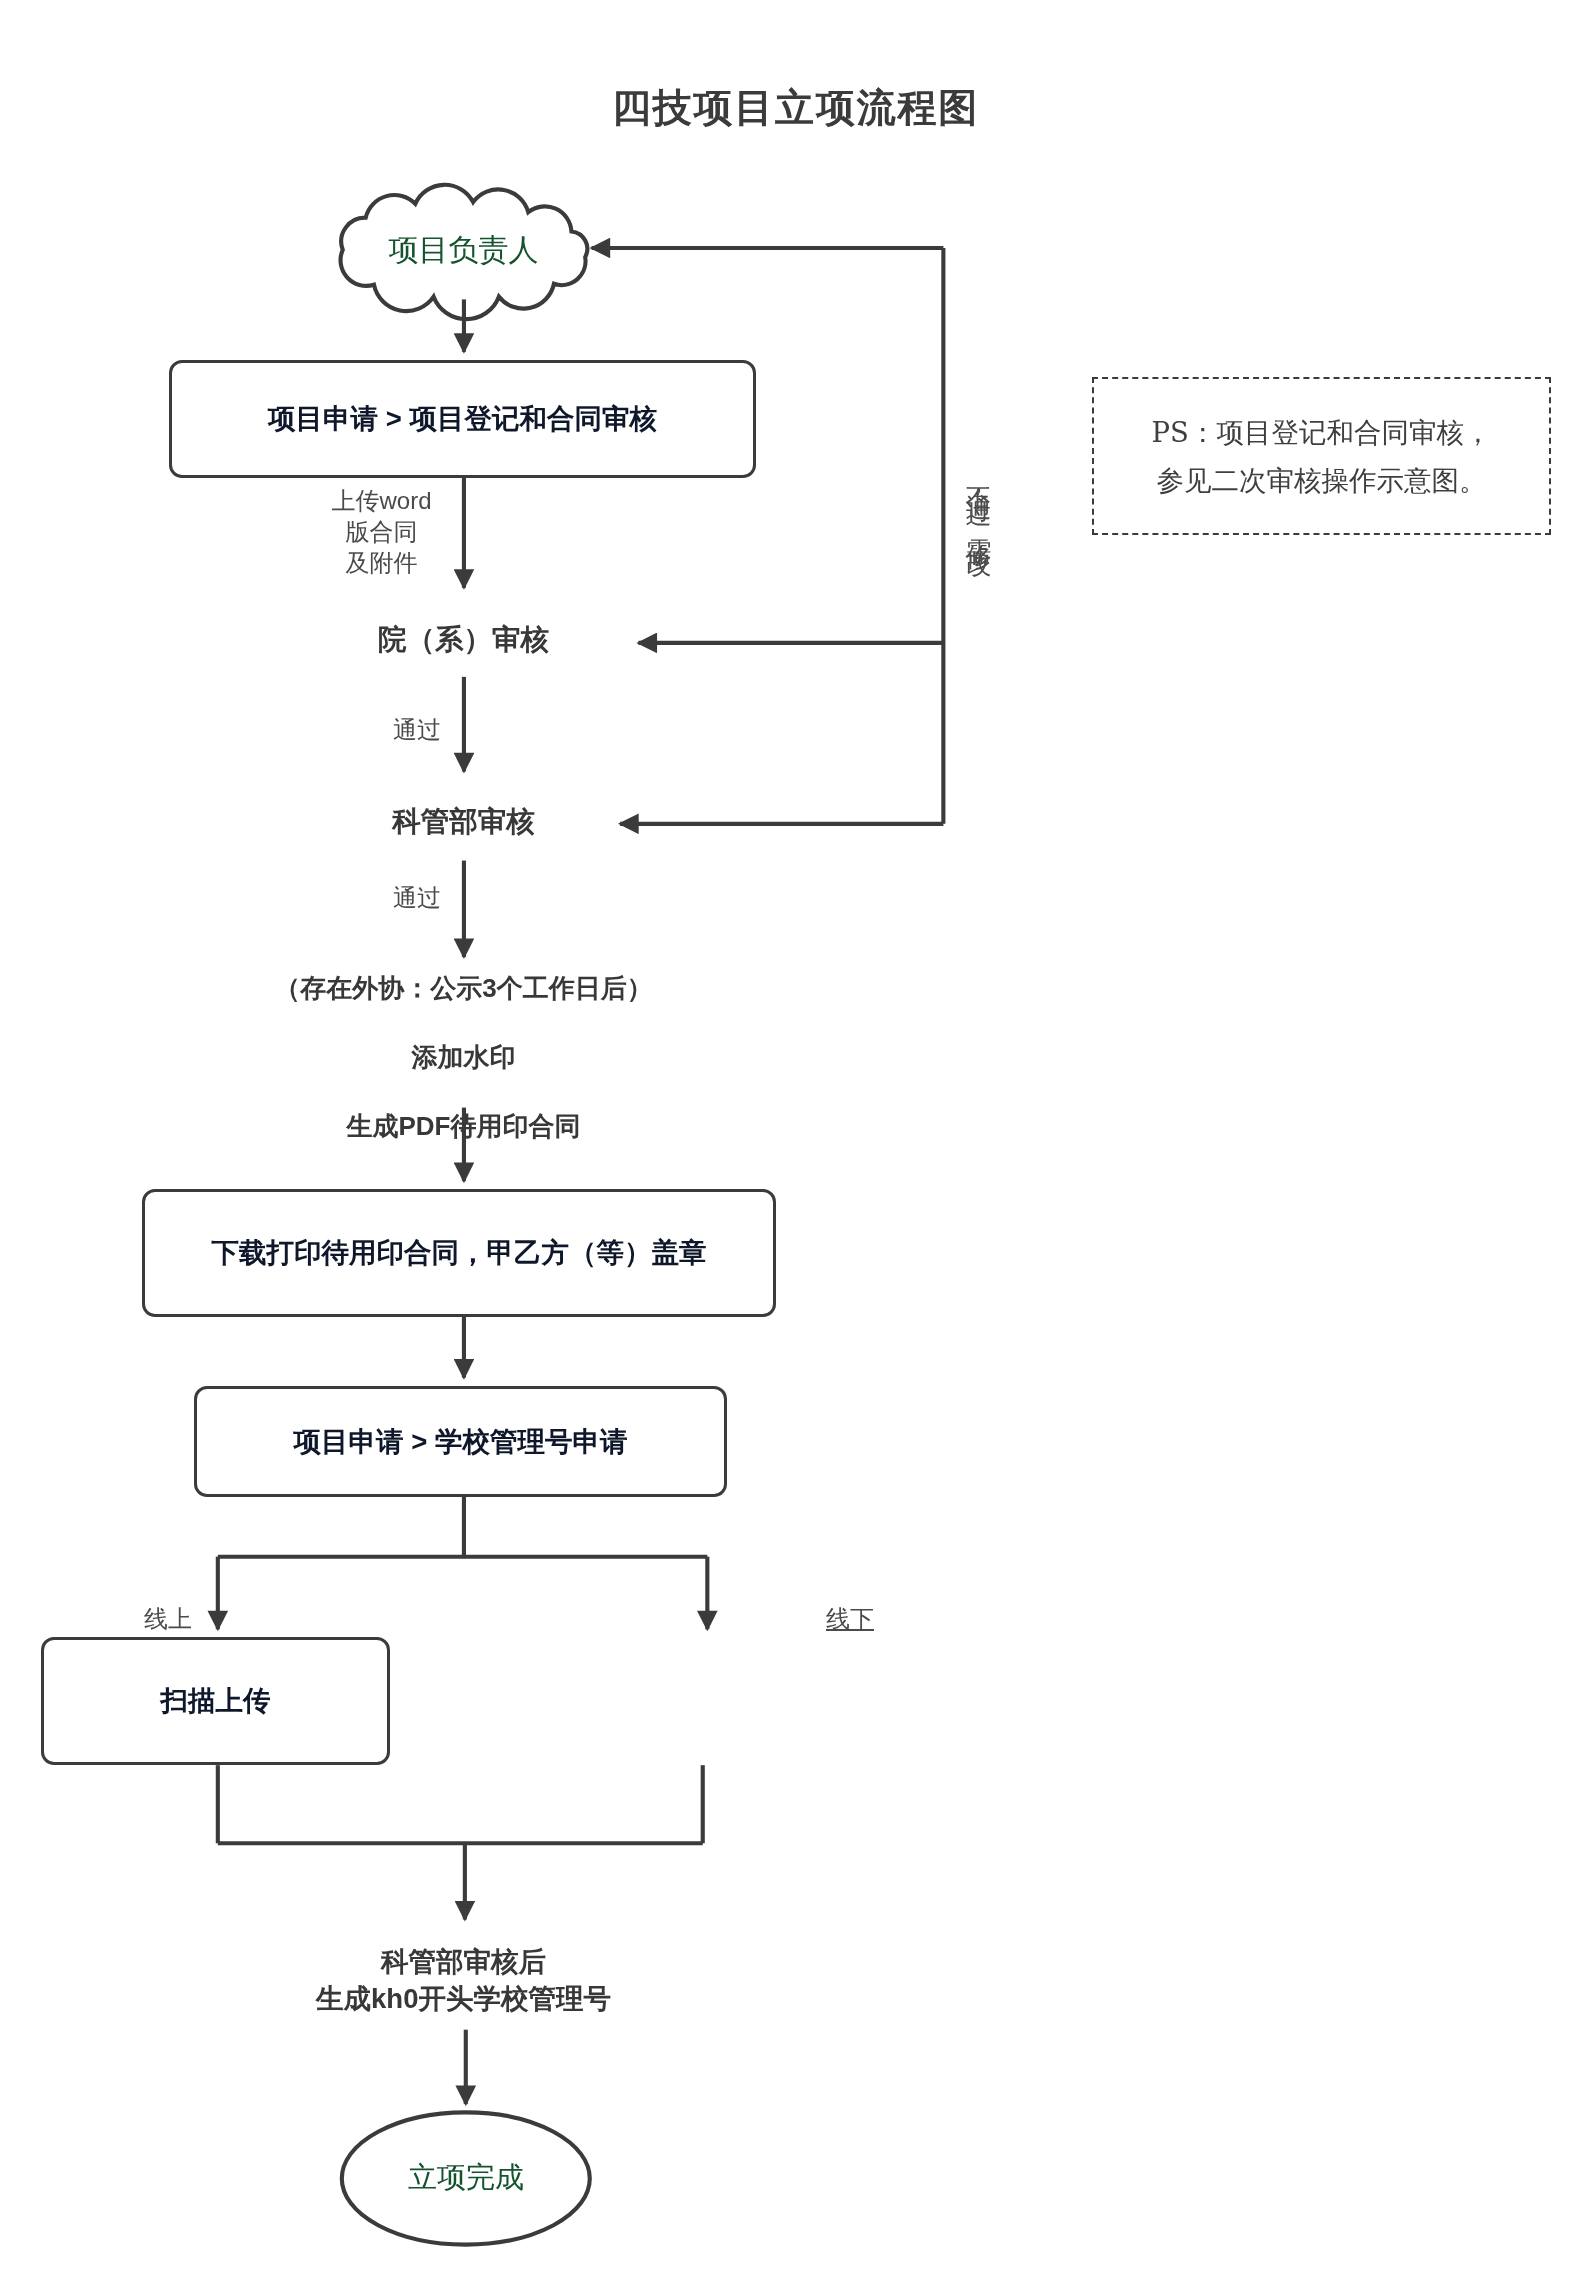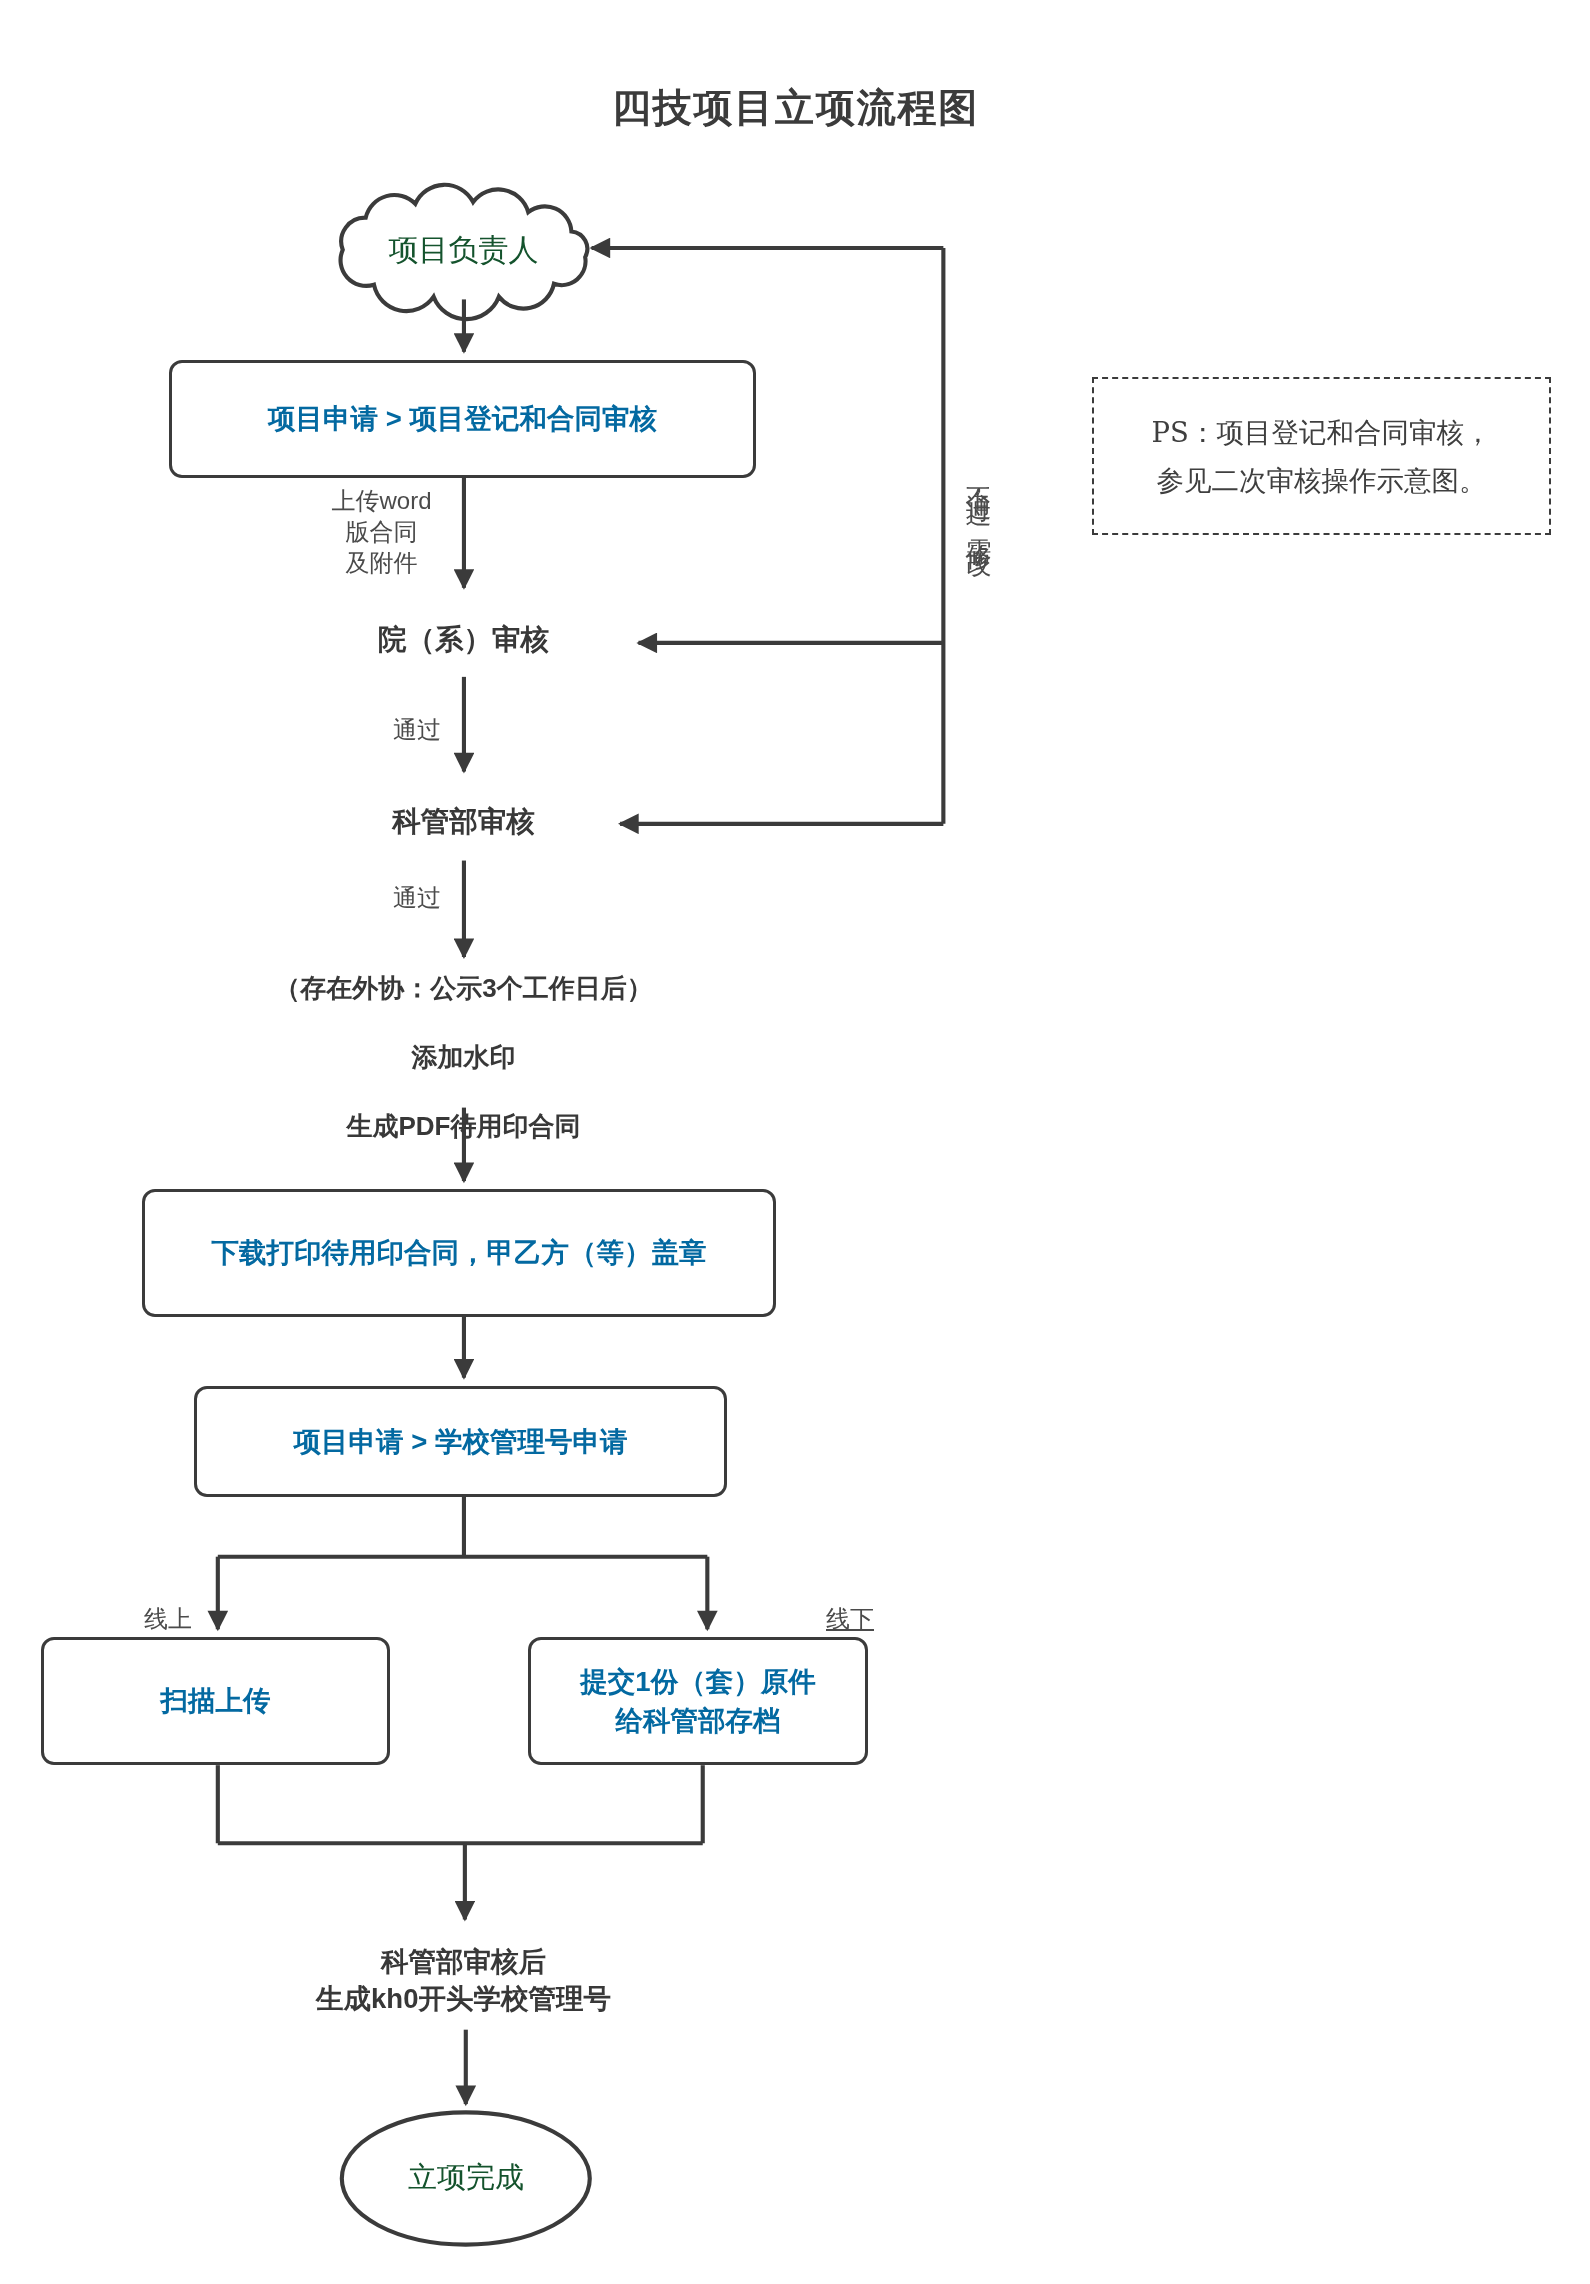--- a/index.html
+++ b/index.html
@@ -14,21 +14,21 @@
   #conn{position:absolute;left:0;top:0;}
   .abs{position:absolute;}
   .page-title{
     left:0;top:81px;width:1591px;text-align:center;
     font-size:39px;font-weight:bold;letter-spacing:1.8px;color:#3b3b3b;
   }
   .node-box{
     box-sizing:border-box;
     border:3.7px solid #3b3b3b;border-radius:13px;background:#ffffff;
     display:flex;align-items:center;justify-content:center;text-align:center;
-    font-weight:bold;color:#0369a1;
+    font-weight:bold;color:#0f172a;
   }
   .text-node{
     display:flex;flex-direction:column;align-items:center;justify-content:center;
     text-align:center;font-weight:bold;color:#383838;
   }
   .text-node span{display:block;}
   .lbl{color:#4b4b4b;font-size:24px;line-height:31px;}
   .shape-label{
     display:flex;align-items:center;justify-content:center;text-align:right;
     font-weight:normal;color:#14532d;
@@ -116,26 +116,20 @@
 
   <div class="abs node-box" style="left:194px;top:1386px;width:533px;height:111px;font-size:27.5px;">项目申请 &gt; 学校管理号申请</div>
 
   <div class="abs node-box" style="left:142px;top:1189px;width:634px;height:128px;font-size:27.5px;">下载打印待用印合同，甲乙方（等）盖章</div>
 
   <div class="abs lbl" style="left:73px;top:1603px;width:119px;text-align:right;">线上</div>
   <div class="abs lbl" style="left:755px;top:1603px;width:119px;text-align:right;text-decoration:underline;">线下</div>
 
   <div class="abs node-box" style="left:41px;top:1637px;width:349px;height:128px;font-size:27.5px;">扫描上传</div>
 
-  <div class="abs node-box" style="left:528px;top:1637px;width:340px;height:128px;font-size:27.5px;line-height:39px;">
-    <div>
-      <span style="display:block;">提交1份（套）原件</span>
-      <span style="display:block;">给科管部存档</span>
-    </div>
-  </div>
 
   <div class="abs text-node" style="left:211px;top:1943px;width:505px;font-size:27.5px;line-height:37px;">
     <span>科管部审核后</span>
     <span>生成kh0开头学校管理号</span>
   </div>
 
   <div class="abs shape-label" style="left:342px;top:2156px;width:248px;height:44px;font-size:29px;">立项完成</div>
 
   <div class="abs vtext" style="left:962px;top:467px;height:257px;">不通过，需修改</div>
 

